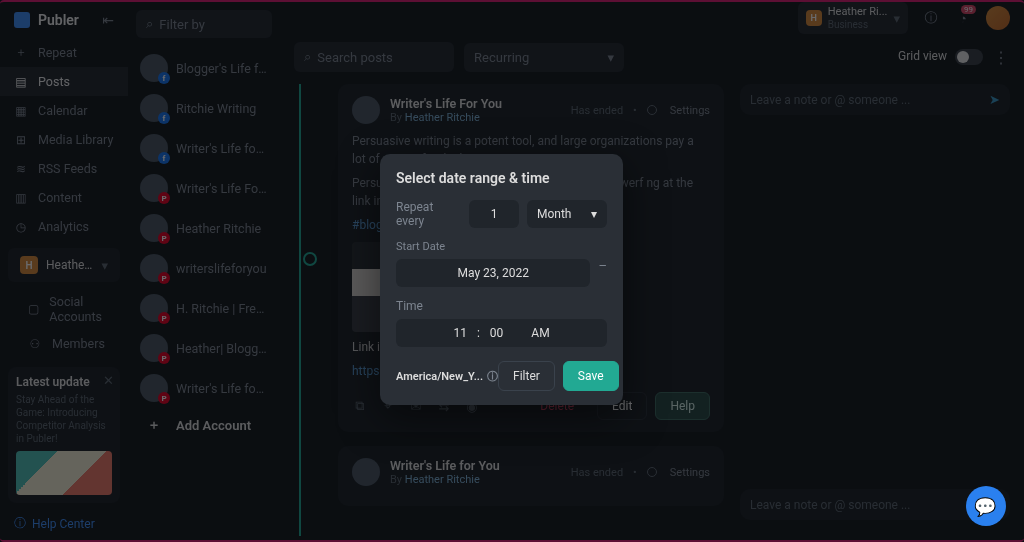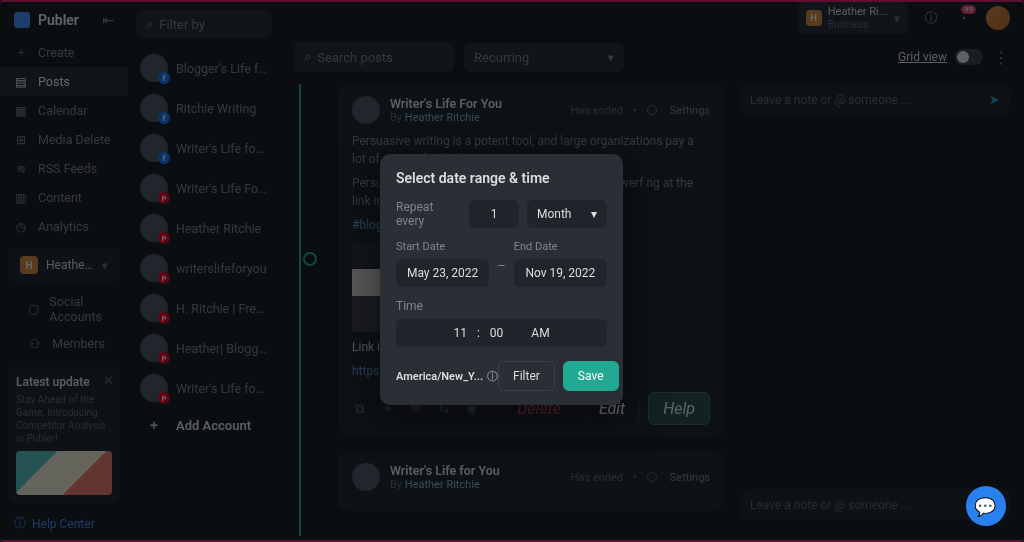--- a/index.html
+++ b/index.html
@@ -61,21 +61,21 @@
 .tb-ws .l1{font-size:11px;color:#ddd;}
 .tb-ws .l2{font-size:10px;color:var(--text-dim2);}
 .tb-ico{width:18px;height:18px;display:flex;align-items:center;justify-content:center;color:var(--text-dim);cursor:pointer;position:relative;}
 .bell-badge{position:absolute;top:-4px;right:-4px;background:#d94666;color:#fff;font-size:8px;border-radius:8px;padding:0 3px;}
 .tb-avatar{width:24px;height:24px;border-radius:50%;background:linear-gradient(135deg,#d68b3b,#c56a2a);}
 
 .toolbar{display:flex;align-items:center;gap:10px;padding:6px 14px;}
 .search{flex:0 0 160px;display:flex;align-items:center;gap:6px;background:var(--bg3);border-radius:6px;padding:7px 10px;color:var(--text-dim);}
 .tselect{flex:0 0 160px;display:flex;align-items:center;justify-content:space-between;background:var(--bg3);border-radius:6px;padding:7px 10px;color:var(--text-dim);}
 .spacer{flex:1;}
-.gridview{display:flex;align-items:center;gap:8px;color:#ddd;font-size:12px;text-decoration:underline;}
+.gridview{display:flex;gap:8px;color:#ddd;font-size:12px;}
 .toggle{width:28px;height:16px;background:#3a4048;border-radius:8px;position:relative;}
 .toggle::after{content:"";position:absolute;width:12px;height:12px;background:#e9e9e9;border-radius:50%;top:2px;left:2px;}
 .kebab{color:var(--text-dim);font-size:16px;letter-spacing:1px;}
 
 .feed-area{flex:1;display:flex;gap:16px;padding:6px 14px;overflow:hidden;}
 .timeline{width:12px;display:flex;flex-direction:column;align-items:center;}
 .tl-line{flex:1;width:2px;background:var(--accent);}
 .tl-dot{width:14px;height:14px;border:2px solid var(--accent);border-radius:50%;margin-top:168px;}
 .feed-col{flex:1;min-width:0;}
 .side-col{width:270px;}
@@ -89,21 +89,21 @@
 .ph-right{margin-left:auto;display:flex;align-items:center;gap:10px;color:var(--text-dim2);font-size:11px;}
 .settings-link{color:var(--text-dim);}
 
 .post-body{color:var(--text-dim);font-size:12px;line-height:1.5;}
 .hashtag{color:#5a9bd4;}
 .post-img{width:180px;height:90px;background:linear-gradient(180deg,#2a2e34 0,#2a2e34 30%,#d9d4d0 30%,#d9d4d0 60%,#3a3e45 60%);border-radius:4px;margin-top:8px;}
 .post-link{color:#5a9bd4;font-size:12px;margin-top:6px;}
 .post-foot{display:flex;align-items:center;gap:12px;margin-top:12px;color:var(--text-dim2);}
 .pf-ico{width:16px;height:16px;display:flex;align-items:center;justify-content:center;}
 .pf-right{margin-left:auto;display:flex;gap:8px;}
-.btn{border-radius:6px;padding:6px 14px;font-size:16px;cursor:pointer;border:1px solid transparent;font-style:italic;}
+.btn{border-radius:6px;padding:6px 14px;font-size:12px;cursor:pointer;border:1px solid transparent;}
 .btn.ghost{color:var(--danger);}
 .btn.outline{border-color:var(--border);color:#ffffff;}
 .btn.reuse{background:#2a4a45;border-color:#3f6b63;color:#d6efe9;}
 
 .note-box{background:var(--bg2);border-radius:10px;padding:8px 10px;display:flex;align-items:flex-end;gap:8px;margin-bottom:14px;}
 .note-input{flex:1;color:var(--text-dim2);font-size:12px;}
 .send{color:#3a99c7;}
 
 
 .overlay{position:absolute;inset:0;background:rgba(5,7,10,0.6);}
@@ -139,33 +139,33 @@
 
   <div class="nav">
     <div class="brand">
       <span class="brand-mark"></span>
       <span class="brand-name">Publer</span>
       <span class="collapse">⇤</span>
     </div>
     <div id="nav-items">
         <div class="nav-item">
           <span class="nav-icon">＋</span>
-          <span>Create</span>
+          <span>Repeat</span>
         </div>
         <div class="nav-item active">
           <span class="nav-icon">▤</span>
           <span>Posts</span>
         </div>
         <div class="nav-item">
           <span class="nav-icon">▦</span>
           <span>Calendar</span>
         </div>
         <div class="nav-item">
           <span class="nav-icon">⊞</span>
-          <span>Media Delete</span>
+          <span>Media Library</span>
         </div>
         <div class="nav-item">
           <span class="nav-icon">≋</span>
           <span>RSS Feeds</span>
         </div>
         <div class="nav-item">
           <span class="nav-icon">▥</span>
           <span>Content</span>
         </div>
         <div class="nav-item">
@@ -374,24 +374,20 @@
       <span>Month</span>
       <span>▾</span>
     </span>
   </div>
   <div class="mrow" style="align-items:flex-start">
     <div class="mcol">
       <div class="cl">Start Date</div>
       <div class="mdate">May 23, 2022</div>
     </div>
     <div class="dash">–</div>
-    <div class="mcol">
-      <div class="cl">End Date</div>
-      <div class="mdate">Nov 19, 2022</div>
-    </div>
   </div>
   <div class="mlabel" style="margin-bottom:6px;display:block">Time</div>
   <div class="mtime">
     <span>11</span>
     <span>:</span>
     <span>00</span>
     <span style="width:8px"></span>
     <span>AM</span>
   </div>
   <div class="mfoot">

